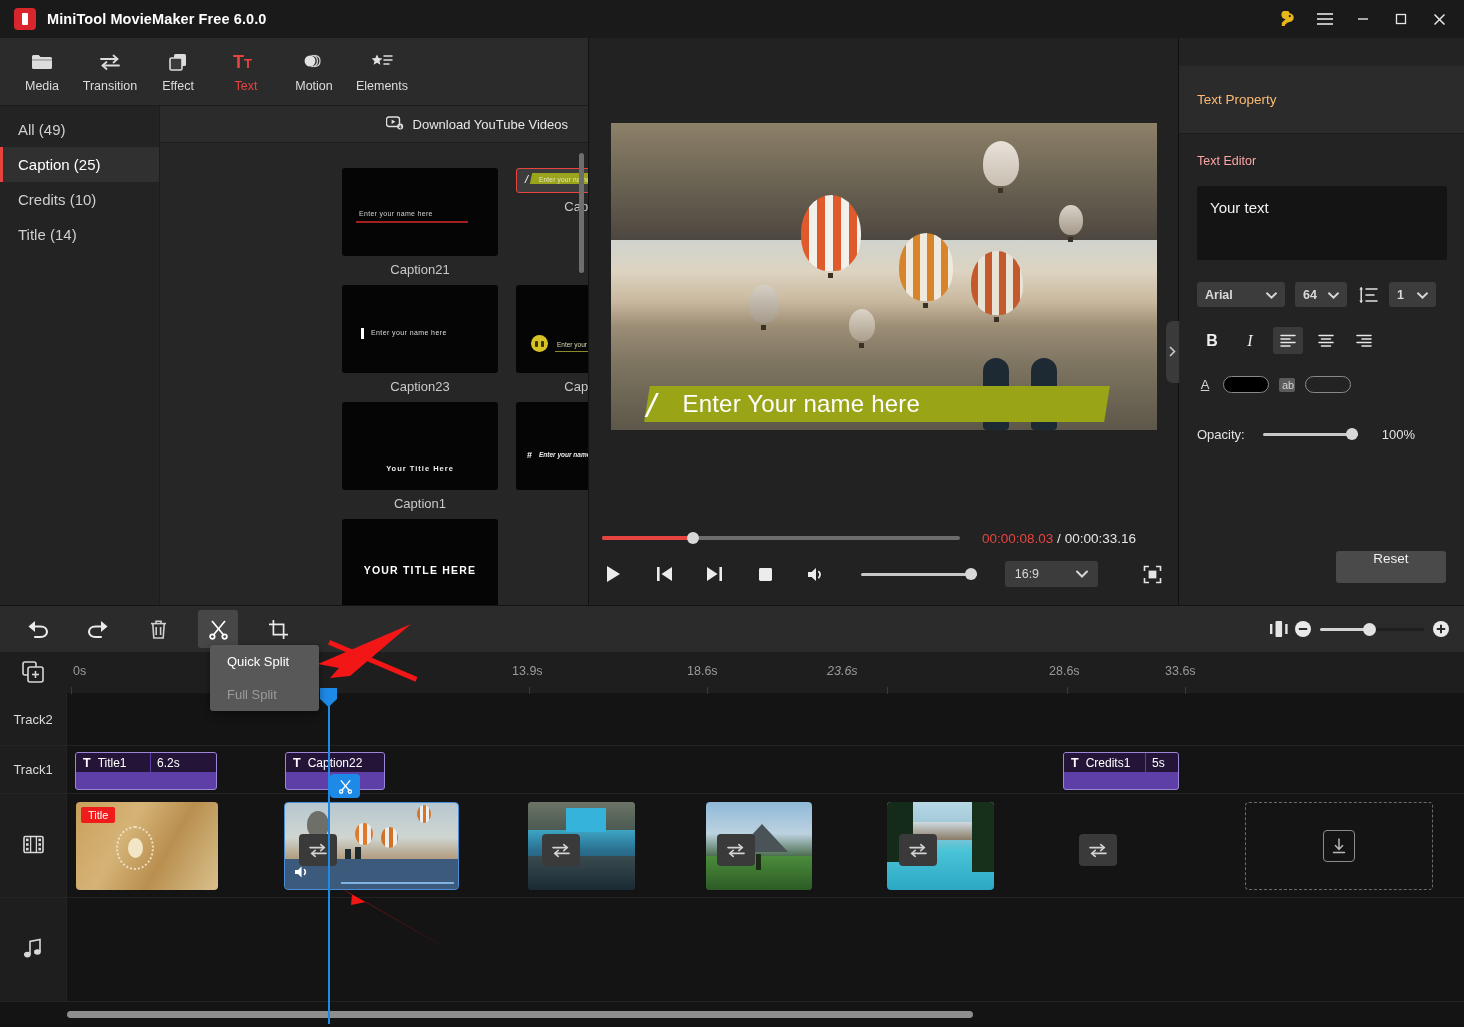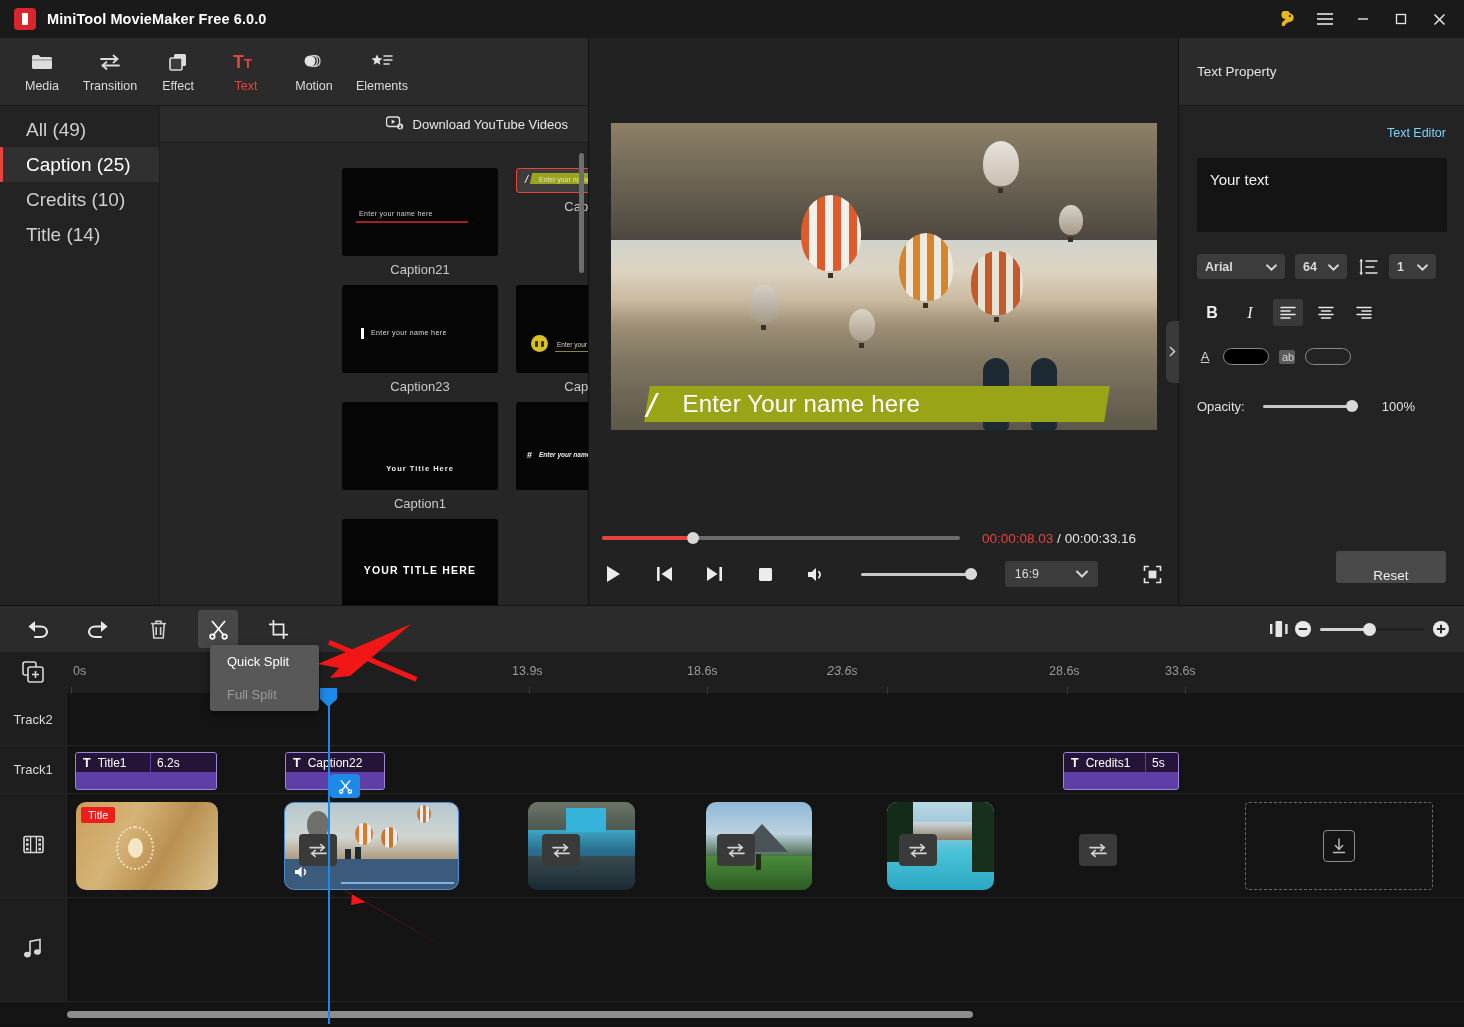--- a/index.html
+++ b/index.html
@@ -45,21 +45,21 @@
   .nav-tab{
     width:68px; height:58px; display:flex; flex-direction:column; align-items:center;
     justify-content:center; gap:6px; color:#dcdcdc; font-size:12.5px; cursor:pointer;
   }
   .nav-tab.active{ color:#e8443f; }
   .nav-tab .ico{ height:22px;display:flex;align-items:center;justify-content:center; }
 
   .left-body{ flex:1; display:flex; min-height:0; }
   .cat-list{ width:160px; background:#232323; padding-top:6px; border-right:1px solid #1d1d1d;}
   .cat-item{
-    height:35px; display:flex; align-items:center; padding-left:26px; font-size:19px;
+    height:35px; display:flex; align-items:center; padding-left:18px; font-size:15px;
     color:#cfcfcf; cursor:pointer; position:relative;
   }
   .cat-item.active{ background:#303030; color:#fff; }
   .cat-item.active::before{
     content:""; position:absolute; left:0; top:0; bottom:0; width:3px; background:#e8443f;
   }
 
   .tmpl-area{ flex:1; display:flex; flex-direction:column; background:#262626; min-width:0;}
   .tmpl-head{
     height:37px; background:#2b2b2b; display:flex; align-items:center; justify-content:flex-end;
@@ -163,23 +163,23 @@
   .fs-btn{width:26px;height:26px;margin-left:14px;display:flex;align-items:center;justify-content:center;cursor:pointer;}
 
   .collapse-handle{
     position:absolute;right:-1px;top:283px;width:13px;height:62px;background:#3a3a3a;
     border-radius:7px 0 0 7px;display:flex;align-items:center;justify-content:center;cursor:pointer;
   }
 
   
   .right-panel{ width:286px; background:#232323; display:flex; flex-direction:column; border-left:1px solid #111;}
   .rp-head{height:68px;background:#2b2b2b;display:flex;align-items:center;padding-left:18px;
-           border-bottom:1px solid #1c1c1c;font-size:13.5px;color:#e5e5e5;}
+           border-bottom:1px solid #1c1c1c;font-size:13.5px;color:#fdba74;margin-top:28px;}
   .rp-body{flex:1;padding:20px 18px 0 18px;display:flex;flex-direction:column;}
-  .rp-sub{font-size:12.5px;color:#7dd3fc;margin-bottom:18px;text-align:right;}
+  .rp-sub{font-size:12.5px;color:#fca5a5;margin-bottom:18px;}
   .txt-editor{
     width:250px;height:74px;background:#141414;border-radius:2px;padding:13px 0 0 13px;
     font-size:15px;color:#f2f2f2;cursor:text;
   }
   .font-row{display:flex;align-items:center;gap:10px;margin-top:22px;font-weight:bold;}
   .sel{
     height:25px;background:#3c3c3c;border-radius:3px;display:flex;align-items:center;
     padding:0 8px;font-size:12.5px;color:#d9d9d9;cursor:pointer;
   }
   .sel-font{width:88px;} .sel-size{width:52px;} .sel-line{width:47px;}
@@ -196,21 +196,21 @@
   .cicon.ab{background:#5b5b5b;border-radius:2px;padding:1px 3px;font-size:11px;}
   .swatch{width:46px;height:17px;border-radius:9px;border:1px solid #8a8a8a;}
   .sw-black{background:#000;}
   .sw-clear{background:transparent;}
   .op-row{display:flex;align-items:center;margin-top:34px;font-size:13px;color:#e2e2e2;}
   .op-slider{position:relative;width:95px;height:3px;background:#c8c8c8;border-radius:2px;margin-left:18px;cursor:pointer;}
   .op-knob{position:absolute;right:0;top:-5px;width:12px;height:12px;border-radius:50%;background:#d8d8d8;}
   .op-val{margin-left:24px;font-size:13px;}
   .reset-btn{
     margin:auto 0 22px auto;width:110px;height:32px;background:#4a4a4a;border-radius:3px;
-    display:flex;align-items:flex-end;justify-content:center;font-size:13.5px;color:#f0f0f0;cursor:pointer;
+    display:flex;align-items:flex-start;justify-content:center;font-size:13.5px;color:#f0f0f0;cursor:pointer;
   }
 
   
   .tl-toolbar{
     height:47px;background:#2b2b2b;display:flex;align-items:center;padding-left:18px;position:relative;
     border-top:1px solid #141414;
   }
   .tb-tool{
     width:40px;height:38px;display:flex;align-items:center;justify-content:center;margin-right:20px;
     border-radius:3px;cursor:pointer;color:#e9e9e9;
@@ -253,21 +253,21 @@
   }
   .clip-text .hdr{height:19px;background:#241538;display:flex;align-items:center;gap:7px;padding-left:7px;}
   .clip-text .tico{font-size:12.5px;color:#fff;font-weight:bold;}
   .clip-text .nm{font-size:12px;color:#fff;}
   .clip-text .dur{
     position:absolute;top:0;height:19px;background:#241538;display:flex;align-items:center;
     padding:0 6px;font-size:12px;color:#fff;border-left:1.5px solid #5e3fa8;
   }
 
   .vclip{
-    position:absolute;top:8px;height:88px;border-radius:10px;overflow:hidden;cursor:pointer;
+    position:absolute;top:8px;height:88px;border-radius:4px;overflow:hidden;cursor:pointer;
     background:#000;
     text-decoration:underline;
   }
   .vclip .badge{
     position:absolute;left:5px;top:5px;background:#f01c1c;color:#fff;font-size:11px;
     padding:2px 7px;border-radius:2px;z-index:3;
   }
   .vclip.selected{border:1px solid #4a8fd6;}
   .vclip .audiostrip{
     position:absolute;left:0;right:0;bottom:0;height:30px;background:#3b5a7c;z-index:2;

